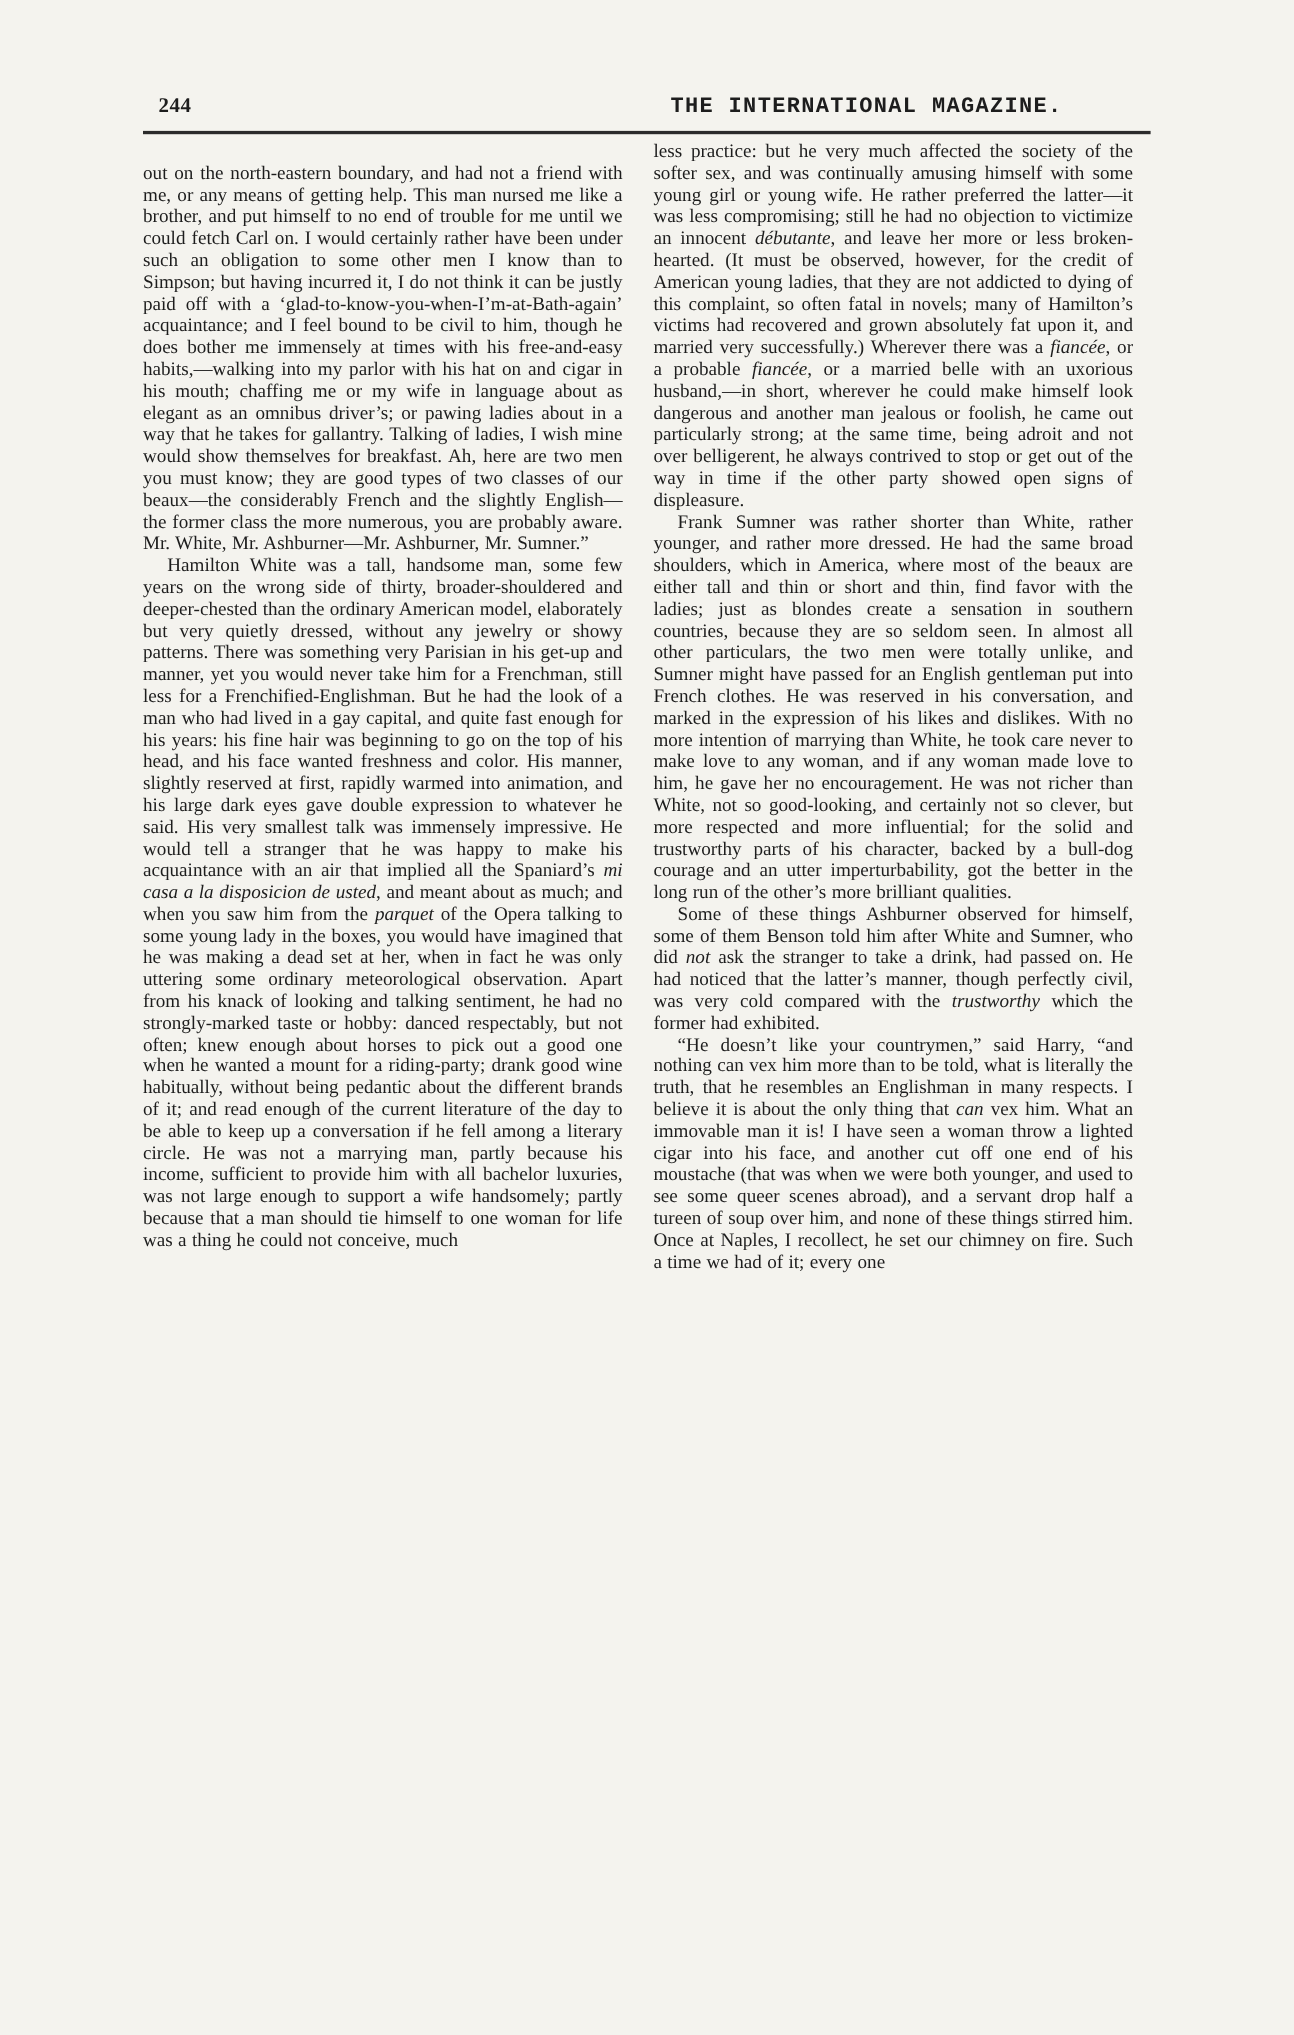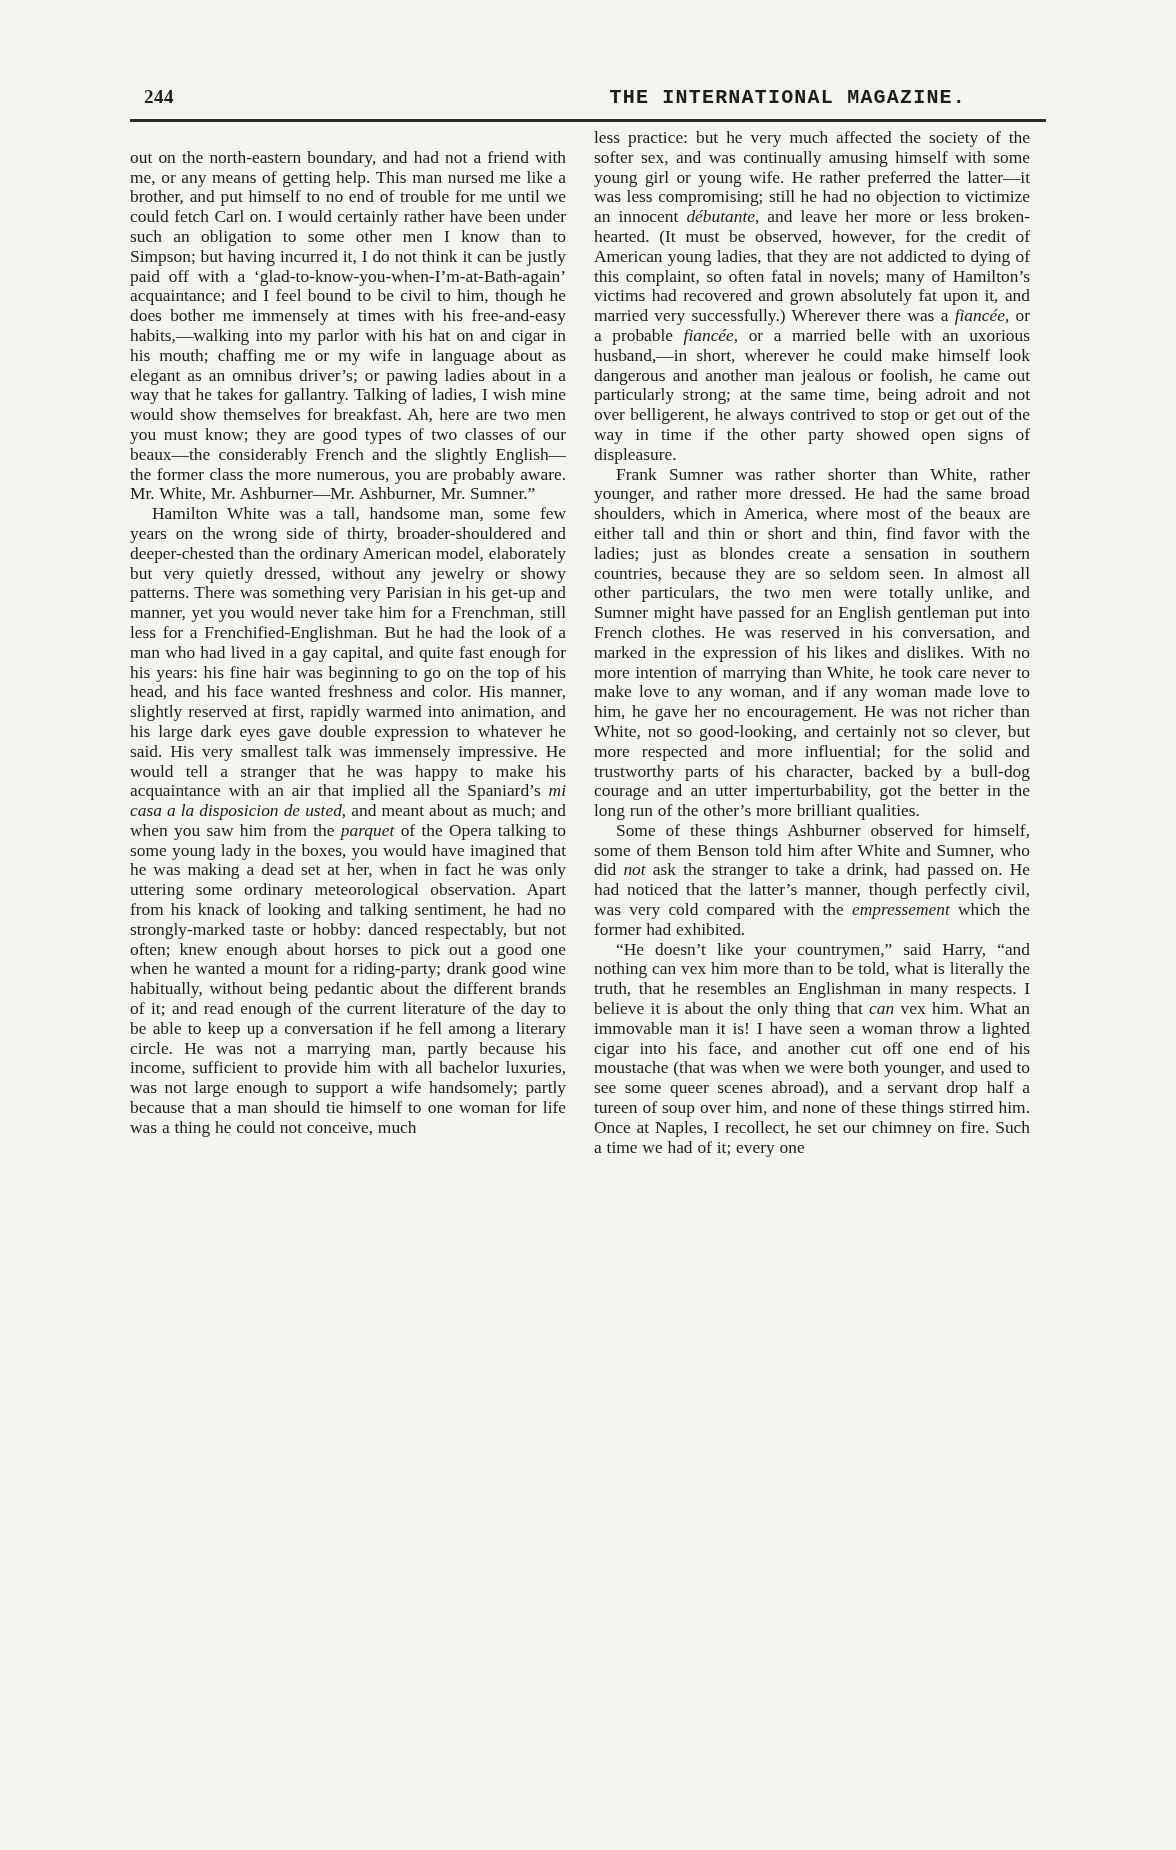--- a/index.html
+++ b/index.html
@@ -90,17 +90,17 @@
   <div class="header-rule"></div>
   <main class="columns">
     <div class="column" id="left-col">
         <p>out on the north-eastern boundary, and had not a friend with me, or any means of getting help. This man nursed me like a brother, and put himself to no end of trouble for me until we could fetch Carl on. I would certainly rather have been under such an obligation to some other men I know than to Simpson; but having incurred it, I do not think it can be justly paid off with a ‘glad-to-know-you-when-I’m-at-Bath-again’ acquaintance; and I feel bound to be civil to him, though he does bother me immensely at times with his free-and-easy habits,—walking into my parlor with his hat on and cigar in his mouth; chaffing me or my wife in language about as elegant as an omnibus driver’s; or pawing ladies about in a way that he takes for gallantry. Talking of ladies, I wish mine would show themselves for breakfast. Ah, here are two men you must know; they are good types of two classes of our beaux—the considerably French and the slightly English—the former class the more numerous, you are probably aware. Mr. White, Mr. Ashburner—Mr. Ashburner, Mr. Sumner.”</p>
         <p>Hamilton White was a tall, handsome man, some few years on the wrong side of thirty, broader-shouldered and deeper-chested than the ordinary American model, elaborately but very quietly dressed, without any jewelry or showy patterns. There was something very Parisian in his get-up and manner, yet you would never take him for a Frenchman, still less for a Frenchified-Englishman. But he had the look of a man who had lived in a gay capital, and quite fast enough for his years: his fine hair was beginning to go on the top of his head, and his face wanted freshness and color. His manner, slightly reserved at first, rapidly warmed into animation, and his large dark eyes gave double expression to whatever he said. His very smallest talk was immensely impressive. He would tell a stranger that he was happy to make his acquaintance with an air that implied all the Spaniard’s <i>mi casa a la disposicion de usted</i>, and meant about as much; and when you saw him from the <i>parquet</i> of the Opera talking to some young lady in the boxes, you would have imagined that he was making a dead set at her, when in fact he was only uttering some ordinary meteorological observation. Apart from his knack of looking and talking sentiment, he had no strongly-marked taste or hobby: danced respectably, but not often; knew enough about horses to pick out a good one when he wanted a mount for a riding-party; drank good wine habitually, without being pedantic about the different brands of it; and read enough of the current literature of the day to be able to keep up a conversation if he fell among a literary circle. He was not a marrying man, partly because his income, sufficient to provide him with all bachelor luxuries, was not large enough to support a wife handsomely; partly because that a man should tie himself to one woman for life was a thing he could not conceive, much</p>
       </div>
     <div class="column-rule"></div>
     <div class="column" id="right-col">
         <p>less practice: but he very much affected the society of the softer sex, and was continually amusing himself with some young girl or young wife. He rather preferred the latter—it was less compromising; still he had no objection to victimize an innocent <i>débutante</i>, and leave her more or less broken-hearted. (It must be observed, however, for the credit of American young ladies, that they are not addicted to dying of this complaint, so often fatal in novels; many of Hamilton’s victims had recovered and grown absolutely fat upon it, and married very successfully.) Wherever there was a <i>fiancée</i>, or a probable <i>fiancée</i>, or a married belle with an uxorious husband,—in short, wherever he could make himself look dangerous and another man jealous or foolish, he came out particularly strong; at the same time, being adroit and not over belligerent, he always contrived to stop or get out of the way in time if the other party showed open signs of displeasure.</p>
         <p>Frank Sumner was rather shorter than White, rather younger, and rather more dressed. He had the same broad shoulders, which in America, where most of the beaux are either tall and thin or short and thin, find favor with the ladies; just as blondes create a sensation in southern countries, because they are so seldom seen. In almost all other particulars, the two men were totally unlike, and Sumner might have passed for an English gentleman put into French clothes. He was reserved in his conversation, and marked in the expression of his likes and dislikes. With no more intention of marrying than White, he took care never to make love to any woman, and if any woman made love to him, he gave her no encouragement. He was not richer than White, not so good-looking, and certainly not so clever, but more respected and more influential; for the solid and trustworthy parts of his character, backed by a bull-dog courage and an utter imperturbability, got the better in the long run of the other’s more brilliant qualities.</p>
-        <p>Some of these things Ashburner observed for himself, some of them Benson told him after White and Sumner, who did <i>not</i> ask the stranger to take a drink, had passed on. He had noticed that the latter’s manner, though perfectly civil, was very cold compared with the <i>empressement</i> which the former had exhibited.</p>
+        <p>Some of these things Ashburner observed for himself, some of them Benson told him after White and Sumner, who did <i>not</i> ask the stranger to take a drink, had passed on. He had noticed that the latter’s manner, though perfectly civil, was very cold compared with the <i>trustworthy</i> which the former had exhibited.</p>
         <p>“He doesn’t like your countrymen,” said Harry, “and nothing can vex him more than to be told, what is literally the truth, that he resembles an Englishman in many respects. I believe it is about the only thing that <i>can</i> vex him. What an immovable man it is! I have seen a woman throw a lighted cigar into his face, and another cut off one end of his moustache (that was when we were both younger, and used to see some queer scenes abroad), and a servant drop half a tureen of soup over him, and none of these things stirred him. Once at Naples, I recollect, he set our chimney on fire. Such a time we had of it; every one</p>
       </div>
   </main>
 </div>
 
 </body></html>

